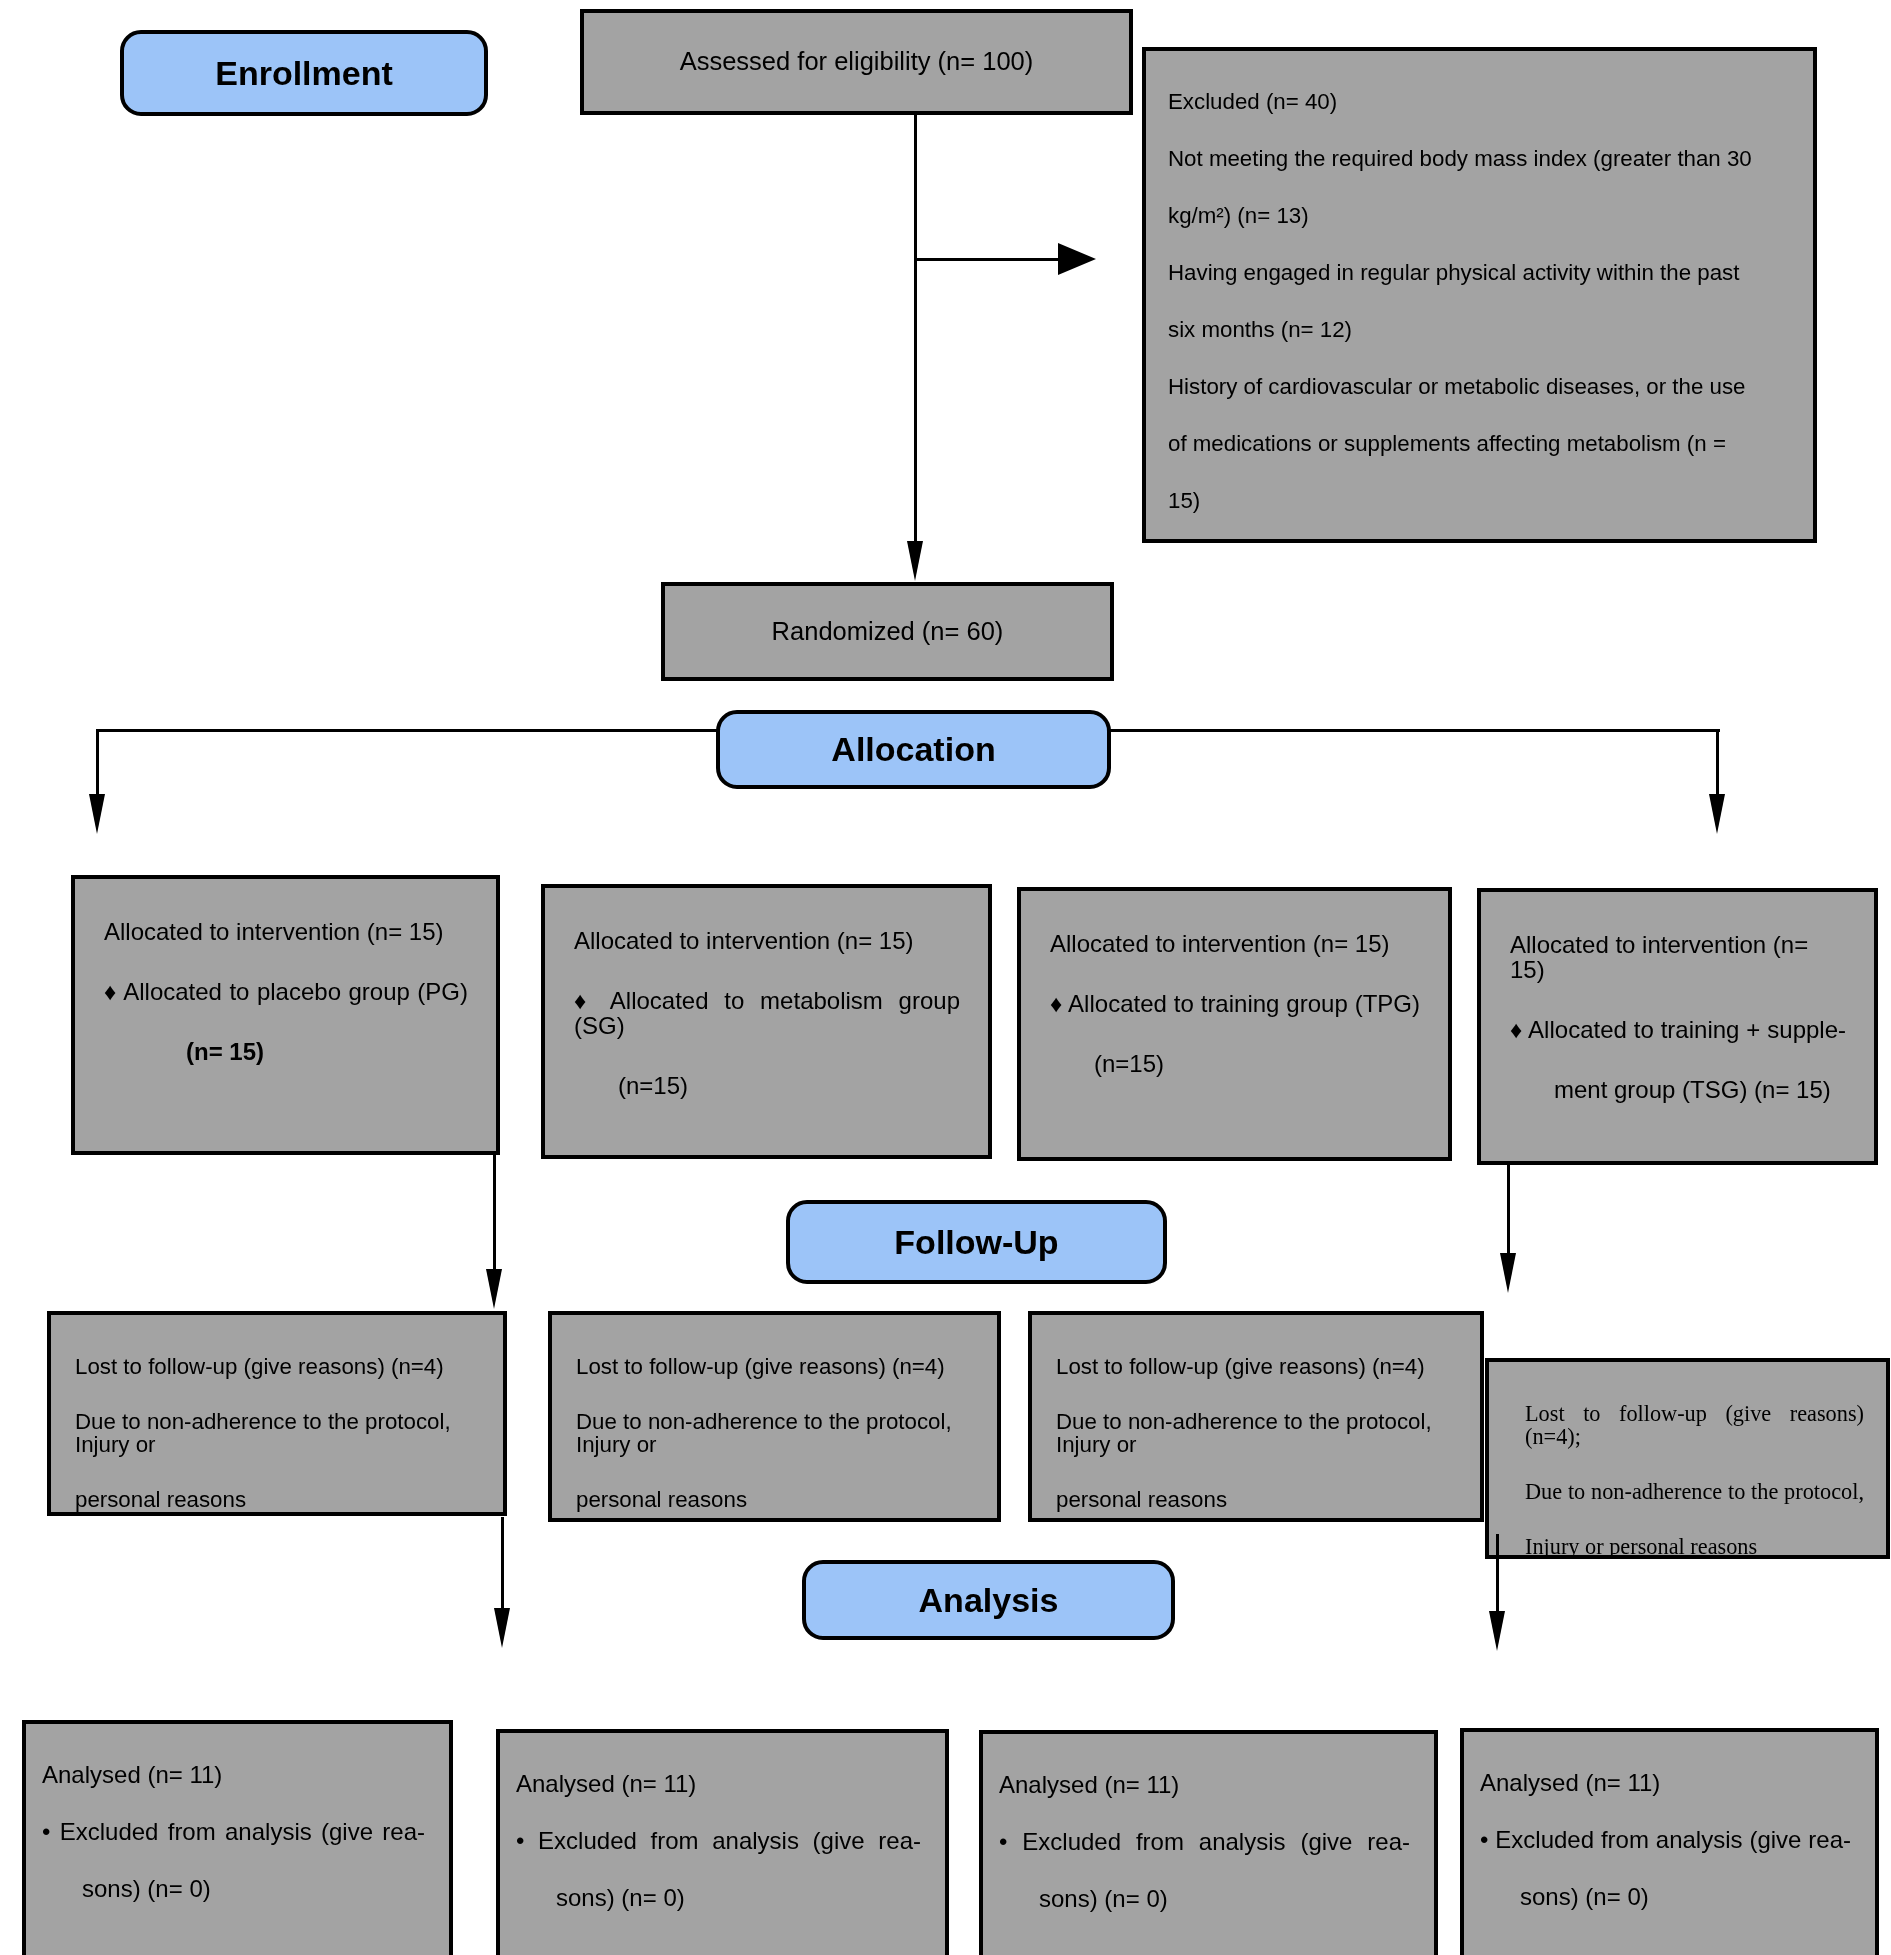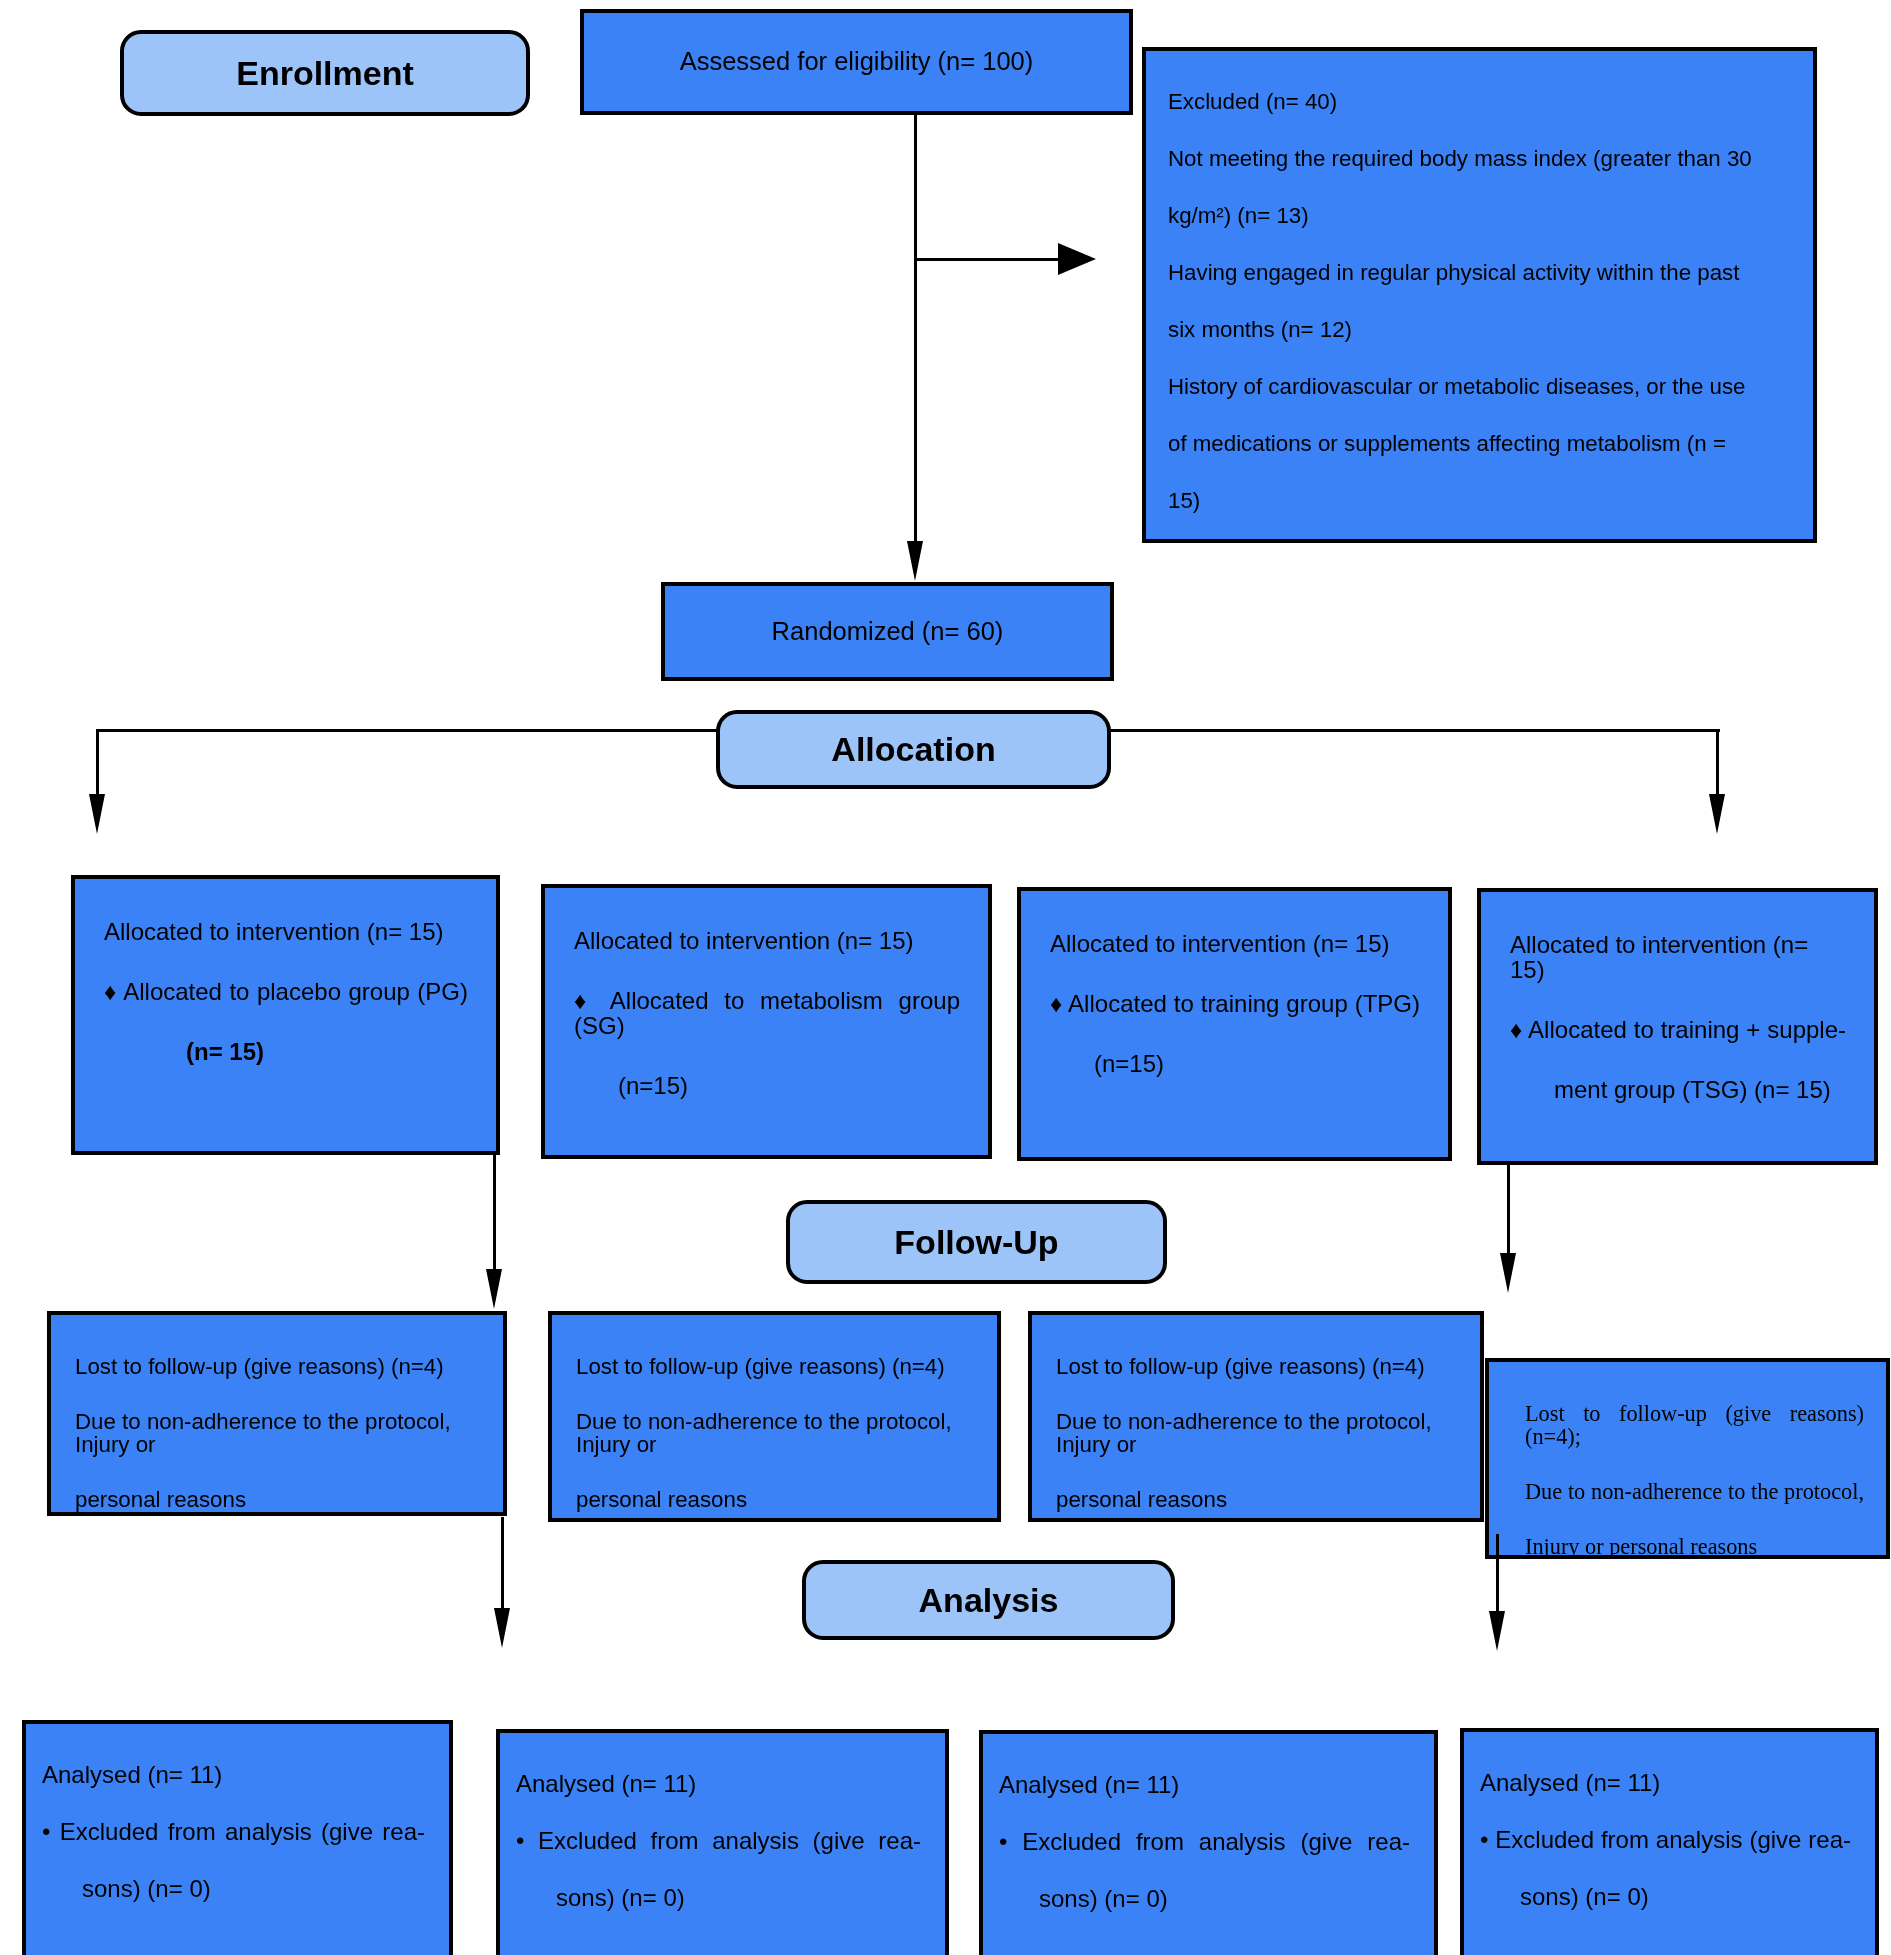--- a/index.html
+++ b/index.html
@@ -8,21 +8,21 @@
     position:relative;
     width:1892px; height:1955px;
     background:#ffffff;
     font-family:"Liberation Sans", sans-serif;
     color:#000;
     overflow:hidden;
   }
   
   .wbox {
     position:absolute;
-    background:#3b82f6;
+    background:#a3a3a3;
     border:4px solid #000;
     box-sizing:border-box;
   }
   .banner {
     position:absolute;
     background:#9cc4f8;
     border:4.8px solid #000;
     border-radius:21px;
     box-sizing:border-box;
     display:flex; align-items:center; justify-content:center;
@@ -58,21 +58,21 @@
     border-top:16px solid transparent;
     border-bottom:16px solid transparent;
     border-left:38px solid #000;
   }
 </style>
 </head>
 <body>
 
 <div id="page">
 
-  <div class="banner" style="left:120px; top:30px; width:410px; height:86px;">
+  <div class="banner" style="left:120px; top:30px; width:368px; height:86px;">
     <span>Enrollment</span>
   </div>
 
   <div class="wbox cbox" style="left:580px; top:8.8px; width:553px; height:106px;">
     <span>Assessed for eligibility (n= 100)</span>
   </div>
 
   <div class="wbox excl" style="left:1142px; top:47px; width:675px; height:496px;">
     <div class="ln">Excluded (n= 40)</div>
     <div class="ln">Not meeting the required body mass index (greater than 30</div>

